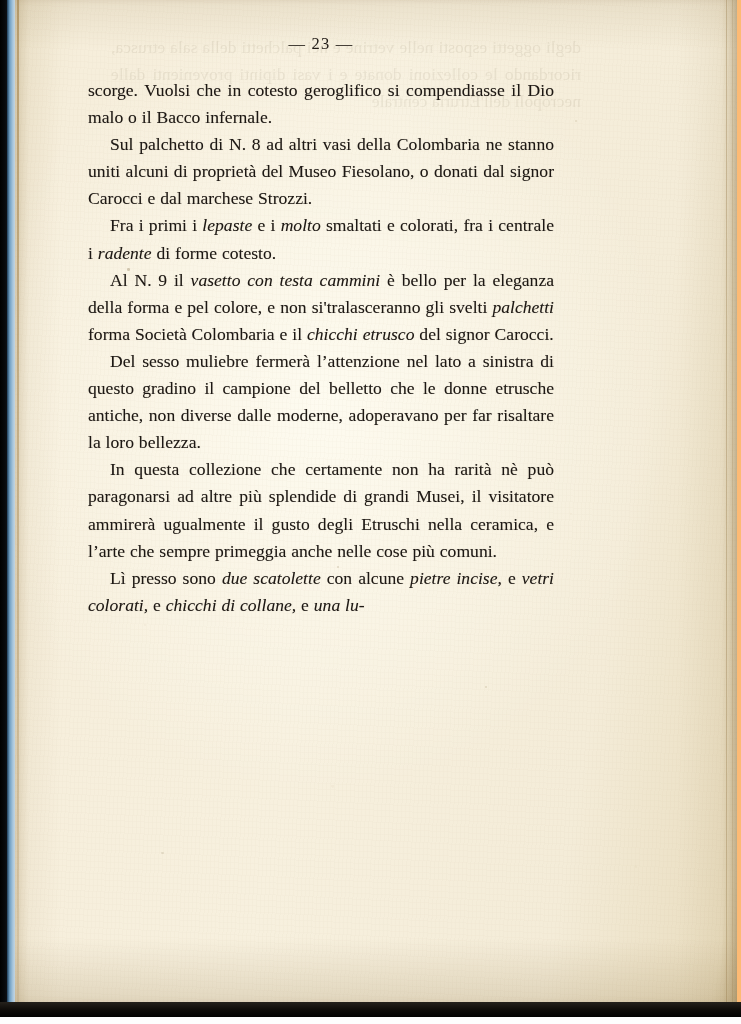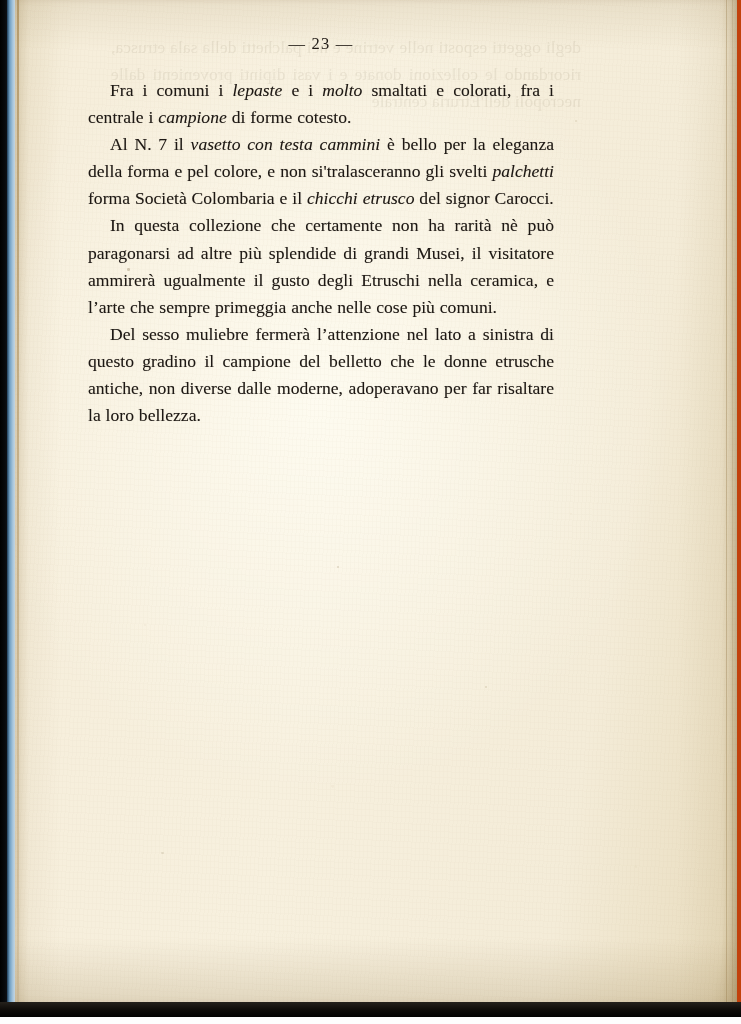--- a/index.html
+++ b/index.html
@@ -13,21 +13,21 @@
     height: 1024px;
     overflow: hidden;
     font-family: "Liberation Serif", "DejaVu Serif", serif;
   }
 
   
   #scan {
     position: relative;
     width: 741px;
     height: 1024px;
-    background: #c2410c;
+    background: #fdba74;
     overflow: hidden;
   }
 
   
   .scanner-dark-left {
     position: absolute;
     left: 0; top: 0;
     width: 9px; height: 1016px;
     background: linear-gradient(90deg,#000000 0%, #07090c 55%, #14171c 100%);
   }
@@ -186,22 +186,25 @@
     <div class="speck" style="left:560px;top:120px;width:2px;height:2px;opacity:.5;"></div>
 
     <div class="showthrough">degli oggetti esposti nelle vetrine e nei palchetti della sala etrusca, ricordando le collezioni donate e i vasi dipinti provenienti dalle necropoli dell'Etruria centrale</div>
 
     <div class="paper-vignette"></div>
   </div>
 
   <div class="text-column">
     <div class="folio">— 23 —</div>
     <div id="paragraphs">
-        <p class="para"><span>Fra i comuni i </span><i>lepaste</i><span> e i </span><i>molto</i><span> smaltati e colorati, fra i centrale i </span><i>campione</i><span> di forme cotesto.</span></p>
-        <p class="para"><span>Al N. 7 il </span><i>vasetto con testa cammini</i><span> è bello per la eleganza della forma e pel colore, e non si'tralasceranno gli svelti </span><i>palchetti</i><span> forma Società Colombaria e il </span><i>chicchi etrusco</i><span> del signor Carocci.</span></p>
+        <p class="para no-indent"><span>scorge. Vuolsi che in cotesto geroglifico si compendiasse il Dio malo o il Bacco infernale.</span></p>
+        <p class="para"><span>Sul palchetto di N. 8 ad altri vasi della Colombaria ne stanno uniti alcuni di proprietà del Museo Fiesolano, o donati dal signor Carocci e dal marchese Strozzi.</span></p>
+        <p class="para"><span>Fra i primi i </span><i>lepaste</i><span> e i </span><i>molto</i><span> smaltati e colorati, fra i centrale i </span><i>radente</i><span> di forme cotesto.</span></p>
+        <p class="para"><span>Al N. 9 il </span><i>vasetto con testa cammini</i><span> è bello per la eleganza della forma e pel colore, e non si'tralasceranno gli svelti </span><i>palchetti</i><span> forma Società Colombaria e il </span><i>chicchi etrusco</i><span> del signor Carocci.</span></p>
+        <p class="para"><span>Del sesso muliebre fermerà l’attenzione nel lato a sinistra di questo gradino il campione del belletto che le donne etrusche antiche, non diverse dalle moderne, adoperavano per far risaltare la loro bellezza.</span></p>
         <p class="para"><span>In questa collezione che certamente non ha rarità nè può paragonarsi ad altre più splendide di grandi Musei, il visitatore ammirerà ugualmente il gusto degli Etruschi nella ceramica, e l’arte che sempre primeggia anche nelle cose più comuni.</span></p>
-        <p class="para"><span>Del sesso muliebre fermerà l’attenzione nel lato a sinistra di questo gradino il campione del belletto che le donne etrusche antiche, non diverse dalle moderne, adoperavano per far risaltare la loro bellezza.</span></p>
+        <p class="para"><span>Lì presso sono </span><i>due scatolette</i><span> con alcune </span><i>pietre incise,</i><span> e </span><i>vetri colorati,</i><span> e </span><i>chicchi di collane,</i><span> e </span><i>una lu-</i></p>
       </div>
   </div>
 
   <div class="scanner-dark-bottom"></div>
   <div class="scanner-white-bottom"></div>
 </div>
 
 </body></html>

